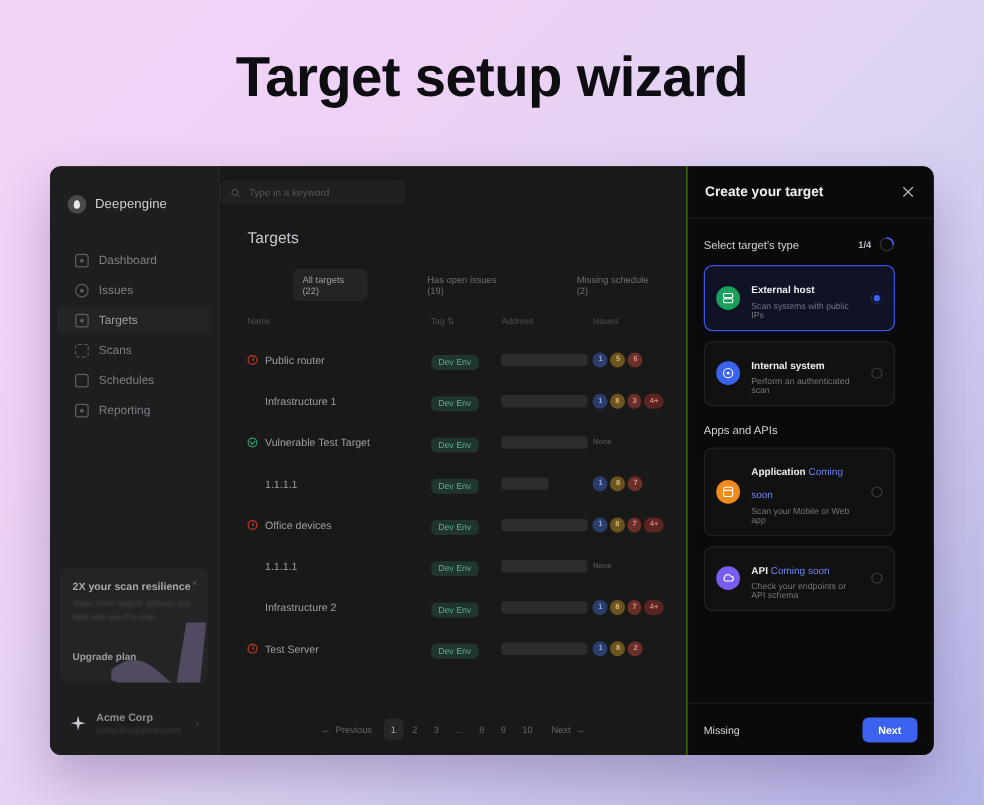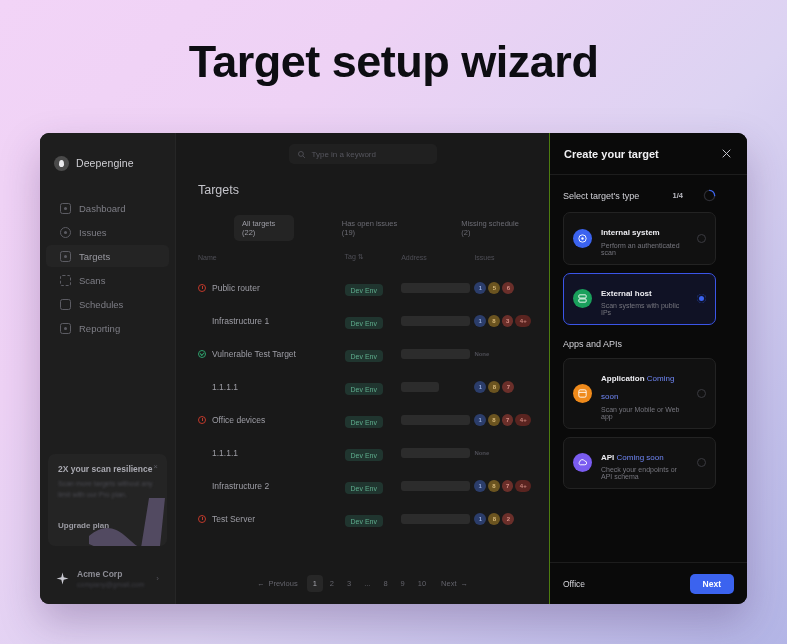--- a/index.html
+++ b/index.html
@@ -93,21 +93,21 @@
     position: absolute; left: 8px; right: 8px; bottom: 8px; height: 36px;
     display: flex; align-items: center; gap: 8px; padding: 0 8px;
   }
   .org-star { width: 13px; height: 13px; flex: none; }
   .org-name { font-size: 8.5px; color: #8d8d95; font-weight: 700; }
   .org-mail { font-size: 7px; color: #3f3f47; filter: blur(1px); margin-top: 2px; }
   .org-chev { margin-left: auto; color: #55555c; font-size: 8px; }
 
   
   .main { flex: 1; display: flex; flex-direction: column; position: relative; background: #191919; }
-  .topbar { height: 42px; display: flex; align-items: center; justify-content: center; }
+  .topbar { height: 42px; display: flex; align-items: center; }
   .search {
     width: 148px; height: 20px; border-radius: 5px;
     display: flex; align-items: center; gap: 6px; padding: 0 8px;
     background: #202020;
   }
   .search-icon { width: 9px; height: 9px; flex: none; }
   .search-ph { font-size: 8px; color: #56565e; filter: blur(.35px); }
 
   .content { padding: 8px 18px 0 22px; flex: 1; position: relative; }
   .section-title { font-size: 12.5px; color: #c4c4ca; font-weight: 400; margin-bottom: 18px; }
@@ -174,21 +174,21 @@
   .drawer-head {
     height: 42px; display: flex; align-items: center; padding: 0 14px;
     border-bottom: 1px solid #1d1d1d;
   }
   .drawer-title { font-size: 11px; color: #f0f0f3; font-weight: 600; }
   .drawer-close { margin-left: auto; width: 13px; height: 13px; }
 
   .drawer-body { flex: 1; padding: 14px 31px 0 13px; overflow: hidden; }
   .row-label { display: flex; align-items: center; margin-bottom: 10px; }
   .row-label .lbl { font-size: 9px; color: #d2d2d8; }
-  .step { margin-left: auto; display: flex; align-items: center; gap: 20px; }
+  .step { margin-left: auto; display: flex; align-items: center; gap: 6px; }
   .step-txt { font-size: 7.5px; color: #bcbcc4; font-weight: 600; }
 
   .opt {
     display: flex; align-items: center; gap: 9px;
     border: 1px solid #232323; border-radius: 7px;
     padding: 8px 9px; margin-bottom: 8px;
     background: #111111;
   }
   .opt.sel { border-color: #3b55e8; background: #101225; }
   .opt-ico { width: 19px; height: 19px; border-radius: 50%; flex: none; display:flex;align-items:center;justify-content:center; }
@@ -513,48 +513,48 @@
         <span class="lbl">Select target's type</span>
         <span class="step">
           <span class="step-txt">1/4</span>
           <svg width="13" height="13" viewBox="0 0 24 24">
             <circle cx="12" cy="12" r="9.5" fill="none" stroke="#2b2b31" stroke-width="2.4"></circle>
             <circle id="ring" cx="12" cy="12" r="9.5" fill="none" stroke="#3b63ef" stroke-width="2.4" stroke-linecap="round" transform="rotate(-90 12 12)" stroke-dasharray="59.690260418206066" stroke-dashoffset="44.76769531365455"></circle>
           </svg>
         </span>
       </div>
 
+      <div class="opt sel">
+        <span class="opt-ico green">
+          <svg width="11" height="11" viewBox="0 0 24 24">
+            <rect x="4" y="4" width="16" height="7" rx="2" fill="none" stroke="#fff" stroke-width="2"></rect>
+            <rect x="4" y="13" width="16" height="7" rx="2" fill="none" stroke="#fff" stroke-width="2"></rect>
+          </svg>
+        </span>
+        <span class="opt-txt">
+          <span class="opt-title">External host</span>
+          <div class="opt-sub">Scan systems with public IPs</div>
+        </span>
+        <span class="radio on"></span>
+      </div>
+
       <div class="opt">
         <span class="opt-ico blue">
           <svg width="11" height="11" viewBox="0 0 24 24">
             <circle cx="12" cy="12" r="8" fill="none" stroke="#fff" stroke-width="2"></circle>
             <circle cx="12" cy="12" r="2.6" fill="#fff"></circle>
           </svg>
         </span>
         <span class="opt-txt">
           <span class="opt-title">Internal system</span>
           <div class="opt-sub">Perform an authenticated scan</div>
         </span>
         <span class="radio"></span>
       </div>
 
-      <div class="opt sel">
-        <span class="opt-ico green">
-          <svg width="11" height="11" viewBox="0 0 24 24">
-            <rect x="4" y="4" width="16" height="7" rx="2" fill="none" stroke="#fff" stroke-width="2"></rect>
-            <rect x="4" y="13" width="16" height="7" rx="2" fill="none" stroke="#fff" stroke-width="2"></rect>
-          </svg>
-        </span>
-        <span class="opt-txt">
-          <span class="opt-title">External host</span>
-          <div class="opt-sub">Scan systems with public IPs</div>
-        </span>
-        <span class="radio on"></span>
-      </div>
-
       <div class="group-title">Apps and APIs</div>
 
       <div class="opt">
         <span class="opt-ico orange">
           <svg width="11" height="11" viewBox="0 0 24 24">
             <rect x="4" y="4" width="16" height="16" rx="3" fill="none" stroke="#fff" stroke-width="2"></rect>
             <line x1="4" y1="9.5" x2="20" y2="9.5" stroke="#fff" stroke-width="2"></line>
           </svg>
         </span>
         <span class="opt-txt">
@@ -578,17 +578,17 @@
             <span>API</span>
             <span class="soon">Coming soon</span>
           </span>
           <div class="opt-sub">Check your endpoints or API schema</div>
         </span>
         <span class="radio"></span>
       </div>
     </div>
 
     <div class="drawer-foot">
-      <span class="btn-cancel">Office</span>
+      <span class="btn-cancel">Missing</span>
       <button class="btn-next">Next</button>
     </div>
   </div>
 </div>
 
 </body></html>

